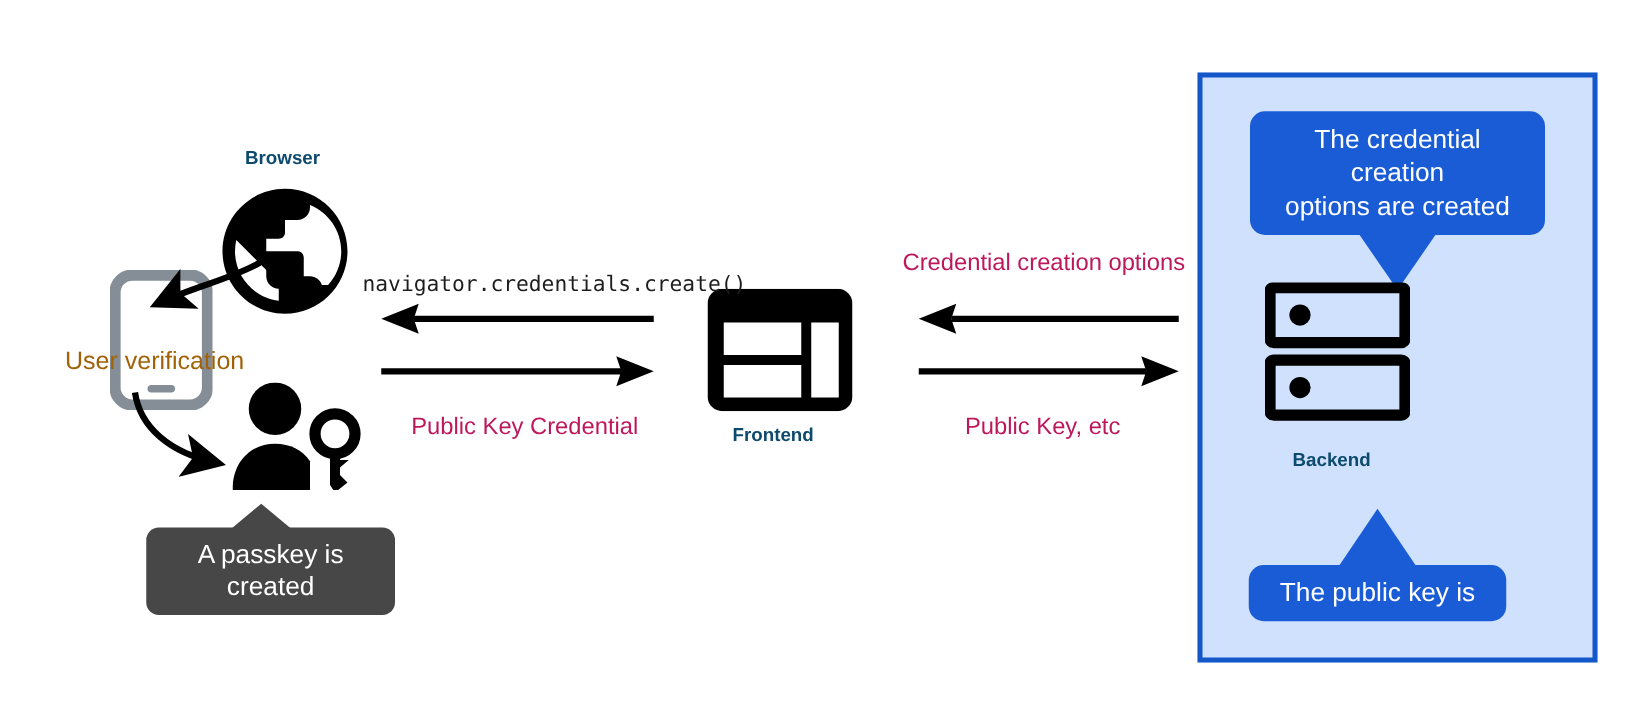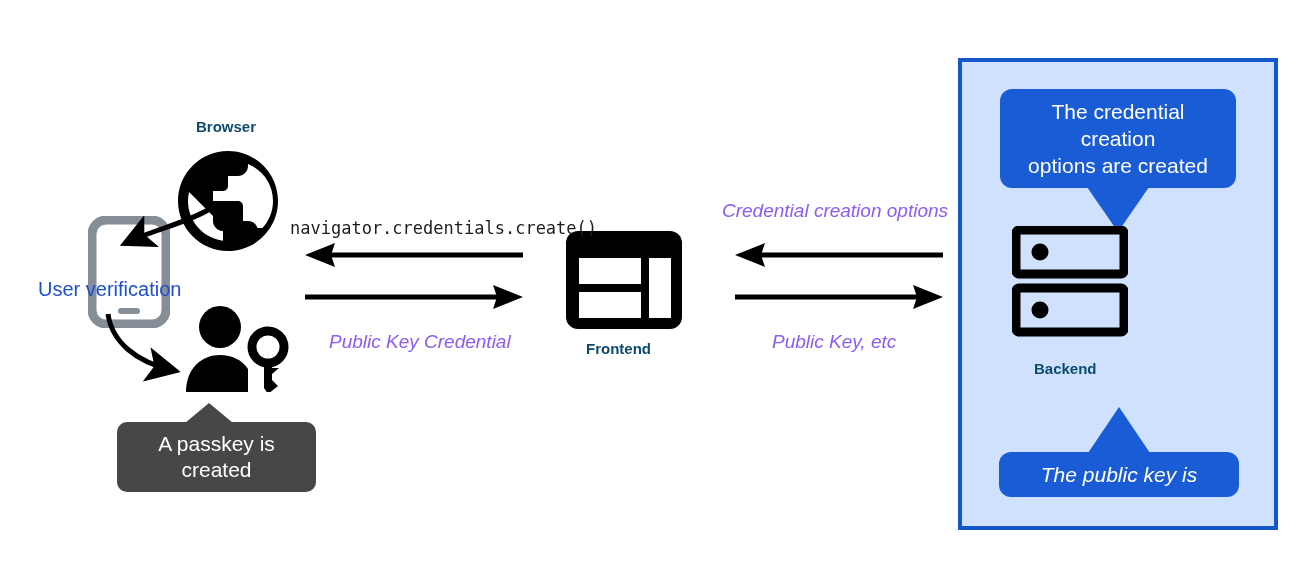--- a/index.html
+++ b/index.html
@@ -65,22 +65,21 @@
     border-bottom: 46px solid #1a5cd6;
   }
   #callout-top {
     left: 1000px;
     top: 89px;
     width: 236px;
   }
   #callout-bottom {
     left: 999px;
     top: 452px;
-    width: 240px;
-    font-style: italic;
+    width: 206px;
   }
 
   
   #tooltip-passkey {
     left: 117px;
     top: 422px;
     width: 199px;
     background: #474747;
     color: #ffffff;
     border-radius: 10px;
@@ -104,36 +103,35 @@
   
   .node-label {
     font-size: 15px;
     font-weight: bold;
     color: #0c4a6e;
     text-align: center;
     white-space: nowrap;
   }
   .flow-label {
     font-size: 19px;
-    color: #8b5cf6;
-    white-space: nowrap;
-    font-style: italic;
+    color: #be185d;
+    white-space: nowrap;
   }
   .mono-label {
     font-family: "DejaVu Sans Mono", monospace;
     font-size: 17px;
     color: #1d1d1d;
     white-space: nowrap;
   }
   #label-browser   { left: 196px; top: 118px; }
   #label-frontend  { left: 586px; top: 340px; }
   #label-backend   { left: 1034px; top: 360px; }
   #label-user-verification {
-    left: 38px; top: 278px;
-    font-size: 20px; color: #1d4ed8;
+    left: 52px; top: 278px;
+    font-size: 20px; color: #a16207;
     background: transparent;
     white-space: nowrap;
     z-index: 12;
   }
   #label-navcreate { left: 290px; top: 218px; }
   #label-pkcred    { left: 329px; top: 331px; }
   #label-credopts  { left: 722px; top: 200px; }
   #label-pubkey    { left: 772px; top: 331px; }
 
   

